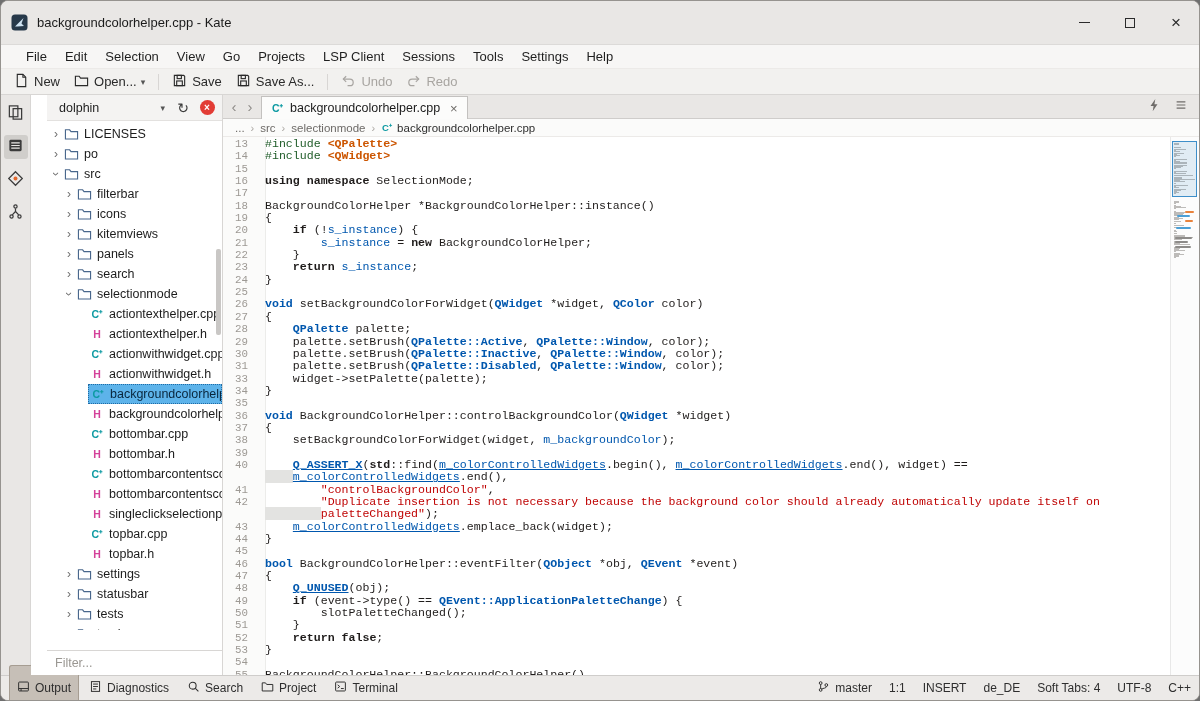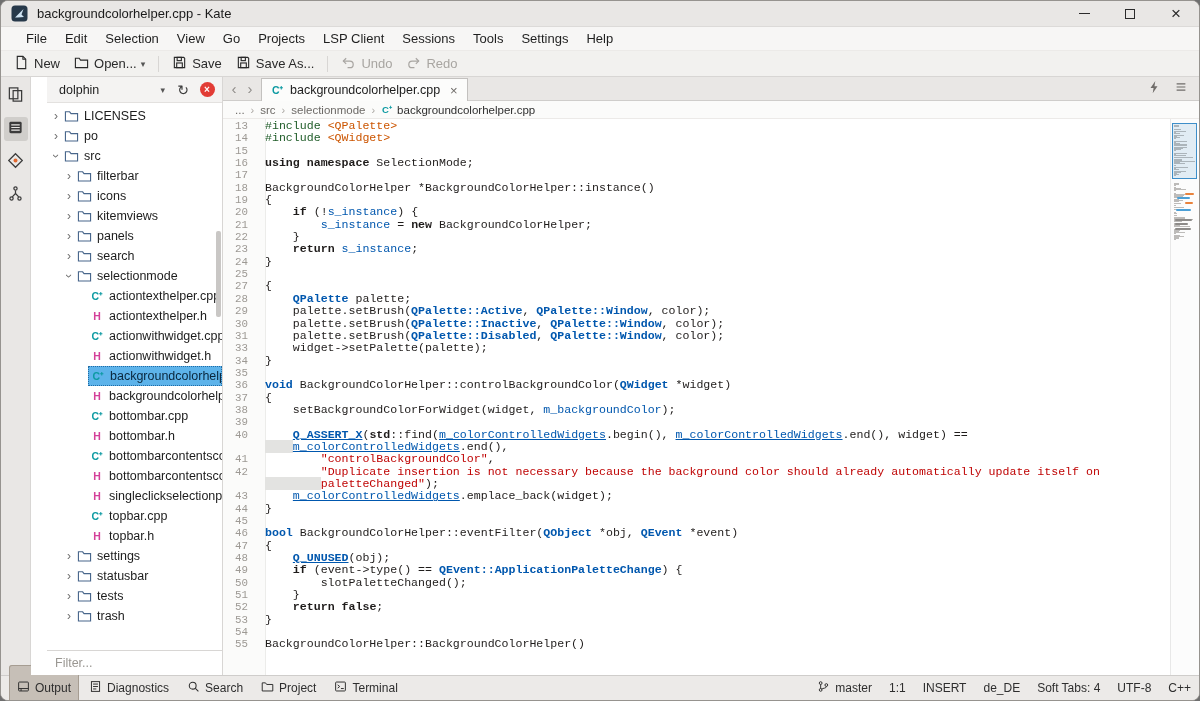--- a/index.html
+++ b/index.html
@@ -2,21 +2,21 @@
 <html><head>
 <meta charset="utf-8">
 <style>
   * { box-sizing: border-box; margin: 0; padding: 0; }
   html,body { width:1200px; height:701px; }
   body { font-family:"Liberation Sans", sans-serif; background:#6f6f6f; }
   .window { width:1200px; height:701px; display:flex; flex-direction:column;
             background:#eceae8; border-radius:8px; overflow:hidden; border:1px solid #96938f; }
 
   
-  .titlebar { height:26px; flex:none; display:flex; align-items:center; padding-left:10px;
+  .titlebar { height:44px; flex:none; display:flex; align-items:center; padding-left:10px;
               background:#e9e7e5; border-bottom:1px solid #dcdad8; }
   .appicon { width:17px; height:17px; flex:none; }
   .title-text { margin-left:9px; font-size:13px; color:#1b1b1b; }
   .win-btns { margin-left:auto; display:flex; height:100%; }
   .win-btn { width:46px; height:100%; display:flex; align-items:center; justify-content:center; color:#2b2b2b; }
   .wb-min i { display:block; width:11px; height:1.5px; background:#2b2b2b; }
   .wb-max i { display:block; width:10px; height:10px; border:1.4px solid #2b2b2b; }
   .wb-close { font-size:17px; font-weight:400; }
 
   
@@ -109,21 +109,21 @@
         font-size:10.8px; position:relative; z-index:1; }
   .lc { padding-left:8px; position:relative; z-index:1; }
   .sn { color:#1f1c1b; }
   .sk { color:#1f1c1b; font-weight:bold; }
   .st { color:#0057ae; font-weight:bold; }
   .sm { color:#0057ae; }
   .smu { color:#0057ae; text-decoration:underline; }
   .sM { color:#0057ae; font-weight:bold; text-decoration:underline; }
   .ss { color:#bf0303; }
   .sp { color:#1f5c28; }
-  .si { color:#cc5500; }
+  .si { color:#cc5500;font-weight:bold; }
   .sw { background:#e3e3e1; }
 
   .minimap { position:absolute; top:0; right:0; bottom:0; width:29px; background:#fcfcfc;
              border-left:1px solid #e8e8e8; }
   .mm-bar { position:absolute; left:3px; height:1px; background:#bdbbb9; }
   .mm-mark { position:absolute; height:2px; border-radius:1px; }
   .mm-view { position:absolute; left:1px; right:2px; border:1px solid #3d8ec9;
              background:rgba(61,142,201,0.14); }
 
   
@@ -537,20 +537,21 @@
             <div class="line"><span class="ln">16</span><span class="lc"><span class="sk">using namespace</span><span class="sn"> SelectionMode;</span></span></div>
             <div class="line"><span class="ln">17</span><span class="lc"></span></div>
             <div class="line"><span class="ln">18</span><span class="lc"><span class="sn">BackgroundColorHelper *BackgroundColorHelper::instance()</span></span></div>
             <div class="line"><span class="ln">19</span><span class="lc"><span class="sn">{</span></span></div>
             <div class="line"><span class="ln">20</span><span class="lc"><span class="sn">    </span><span class="sk">if</span><span class="sn"> (!</span><span class="sm">s_instance</span><span class="sn">) {</span></span></div>
             <div class="line"><span class="ln">21</span><span class="lc"><span class="sn">        </span><span class="sm">s_instance</span><span class="sn"> = </span><span class="sk">new</span><span class="sn"> BackgroundColorHelper;</span></span></div>
             <div class="line"><span class="ln">22</span><span class="lc"><span class="sn">    }</span></span></div>
             <div class="line"><span class="ln">23</span><span class="lc"><span class="sn">    </span><span class="sk">return</span><span class="sn"> </span><span class="sm">s_instance</span><span class="sn">;</span></span></div>
             <div class="line"><span class="ln">24</span><span class="lc"><span class="sn">}</span></span></div>
             <div class="line"><span class="ln">25</span><span class="lc"></span></div>
+            <div class="line"><span class="ln">26</span><span class="lc"><span class="st">void</span><span class="sn"> setBackgroundColorForWidget(</span><span class="st">QWidget</span><span class="sn"> *widget, </span><span class="st">QColor</span><span class="sn"> color)</span></span></div>
             <div class="line"><span class="ln">27</span><span class="lc"><span class="sn">{</span></span></div>
             <div class="line"><span class="ln">28</span><span class="lc"><span class="sn">    </span><span class="st">QPalette</span><span class="sn"> palette;</span></span></div>
             <div class="line"><span class="ln">29</span><span class="lc"><span class="sn">    palette.setBrush(</span><span class="st">QPalette::Active</span><span class="sn">, </span><span class="st">QPalette::Window</span><span class="sn">, color);</span></span></div>
             <div class="line"><span class="ln">30</span><span class="lc"><span class="sn">    palette.setBrush(</span><span class="st">QPalette::Inactive</span><span class="sn">, </span><span class="st">QPalette::Window</span><span class="sn">, color);</span></span></div>
             <div class="line"><span class="ln">31</span><span class="lc"><span class="sn">    palette.setBrush(</span><span class="st">QPalette::Disabled</span><span class="sn">, </span><span class="st">QPalette::Window</span><span class="sn">, color);</span></span></div>
             <div class="line"><span class="ln">33</span><span class="lc"><span class="sn">    widget-&gt;setPalette(palette);</span></span></div>
             <div class="line"><span class="ln">34</span><span class="lc"><span class="sn">}</span></span></div>
             <div class="line"><span class="ln">35</span><span class="lc"></span></div>
             <div class="line"><span class="ln">36</span><span class="lc"><span class="st">void</span><span class="sn"> BackgroundColorHelper::controlBackgroundColor(</span><span class="st">QWidget</span><span class="sn"> *widget)</span></span></div>
             <div class="line"><span class="ln">37</span><span class="lc"><span class="sn">{</span></span></div>

